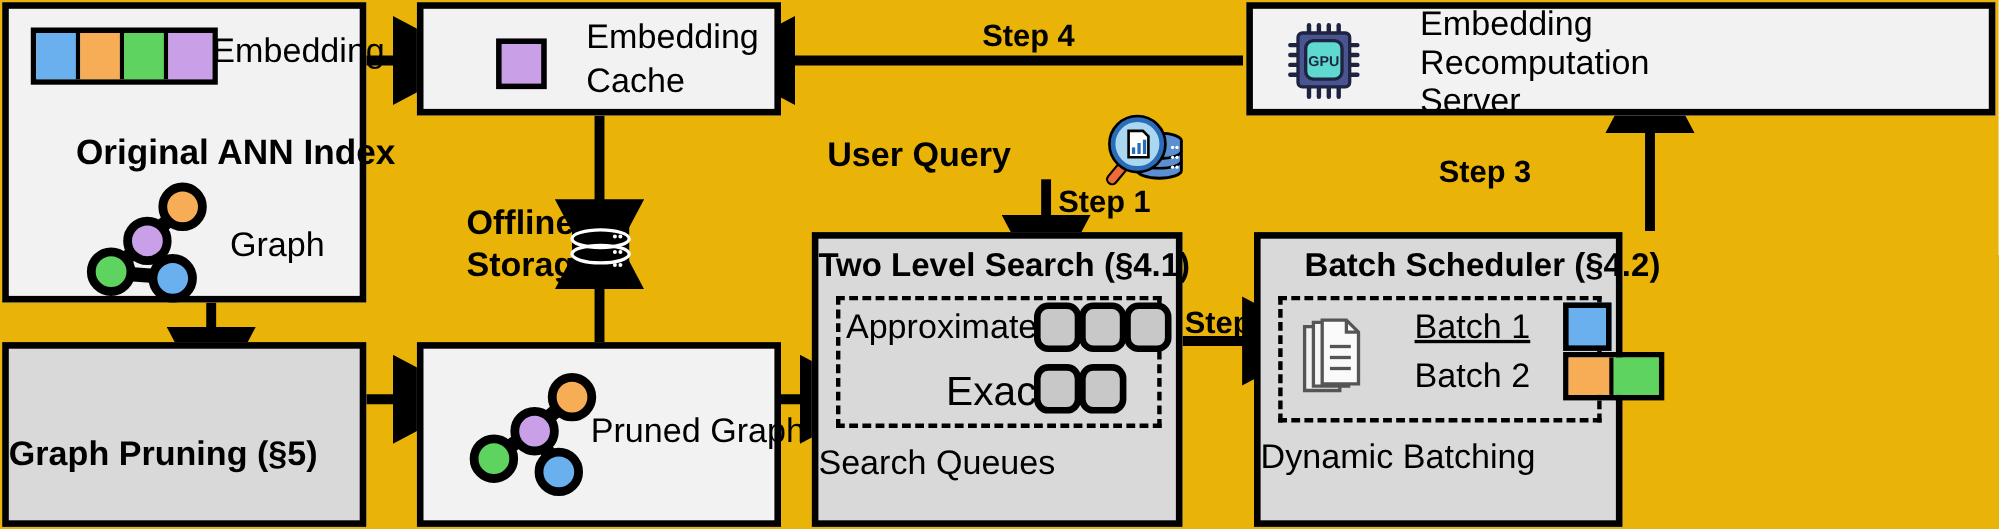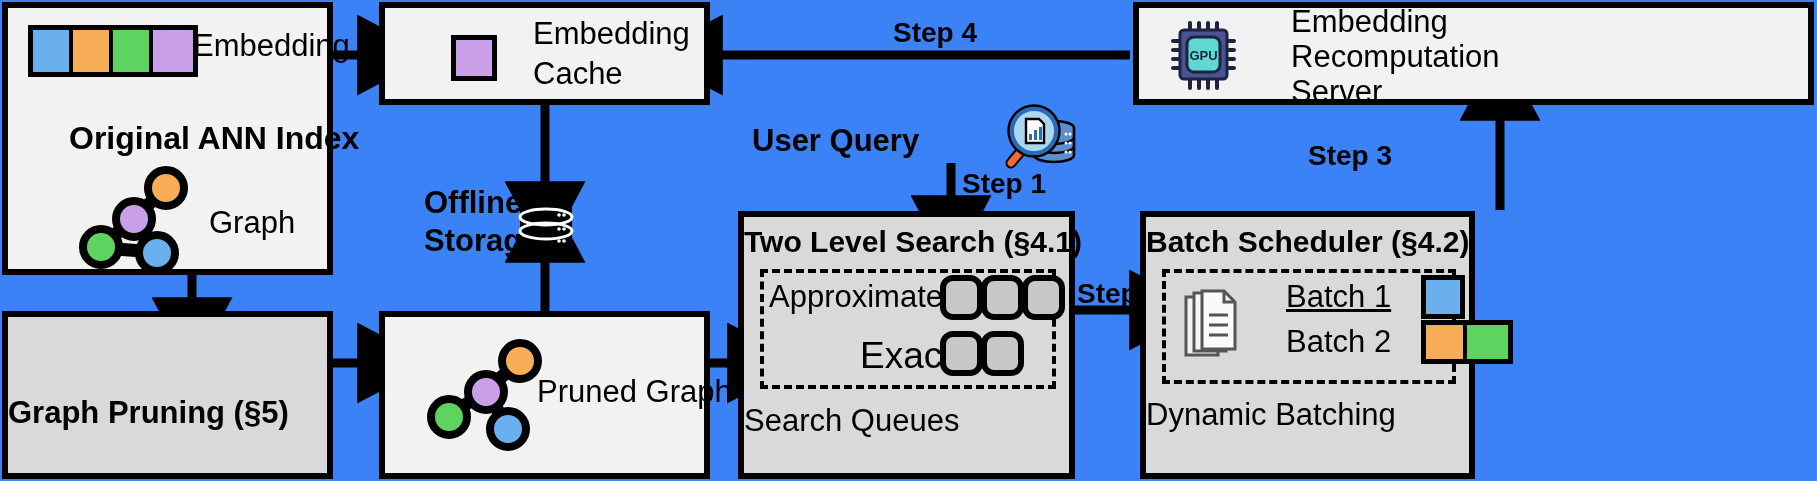--- a/index.html
+++ b/index.html
@@ -4,21 +4,21 @@
 <style>
   * { box-sizing: border-box; margin: 0; padding: 0; }
   html, body {
     background: #ffffff;
     font-family: "Liberation Sans", sans-serif;
   }
   #canvas {
     position: relative;
     width: 1817px;
     height: 481px;
-    background: #3b82f6;
+    background: #eab308;
     overflow: hidden;
   }
   .box {
     position: absolute;
     border: 6px solid #000;
     background: #f2f2f2;
   }
   .box.shaded { background: #d9d9d9; }
   .txt {
     position: absolute;
@@ -188,21 +188,21 @@
     <div class="txt" style="left:116px;top:118px;font-size:37px;">Exact</div>
     <div class="qcell" style="left:196px;top:114px;width:43px;height:45px;"></div>
     <div class="qcell" style="left:237px;top:114px;width:43px;height:45px;"></div>
 
     <div class="txt ctr" style="left:0;top:186px;width:325px;font-size:31px;">Search Queues</div>
   </div>
 
   <div class="txt bold" style="left:1077px;top:278px;font-size:28px;">Step 2</div>
 
   <div class="box shaded" style="left:1140px;top:211px;width:335px;height:268px;">
-    <div class="txt ctr" style="left:0;top:8px;width:323px;font-size:30px;font-weight:bold;">Batch Scheduler (§4.2)</div>
+    <div class="txt ctr" style="left:0;top:8px;width:323px;font-size:30px;font-weight:bold;padding-left:40px;">Batch Scheduler (§4.2)</div>
     <div class="dashed" style="left:16px;top:52px;width:294px;height:115px;"></div>
 
     <svg style="left:36px;top:72px;width:62px;height:74px">
       <path d="M4,8 L26,8 L36,18 L36,66 L4,66 Z" fill="#f2f2f2" stroke="#555" stroke-width="3"></path>
       <path d="M12,4 L34,4 L44,14 L44,62 L12,62 Z" fill="#f5f5f5" stroke="#555" stroke-width="3"></path>
       <path d="M20,2 L42,2 L53,13 L53,60 L20,60 Z" fill="#fafafa" stroke="#555" stroke-width="3"></path>
       <path d="M42,2 L42,13 L53,13" fill="none" stroke="#555" stroke-width="3"></path>
       <line x1="27" y1="26" x2="46" y2="26" stroke="#555" stroke-width="3"></line>
       <line x1="27" y1="36" x2="46" y2="36" stroke="#555" stroke-width="3"></line>
       <line x1="27" y1="46" x2="46" y2="46" stroke="#555" stroke-width="3"></line>

